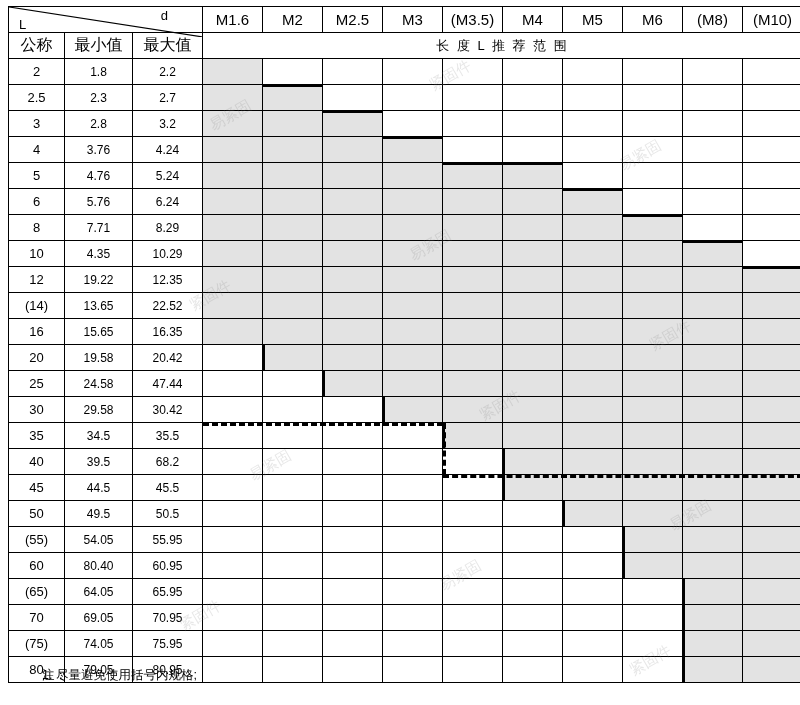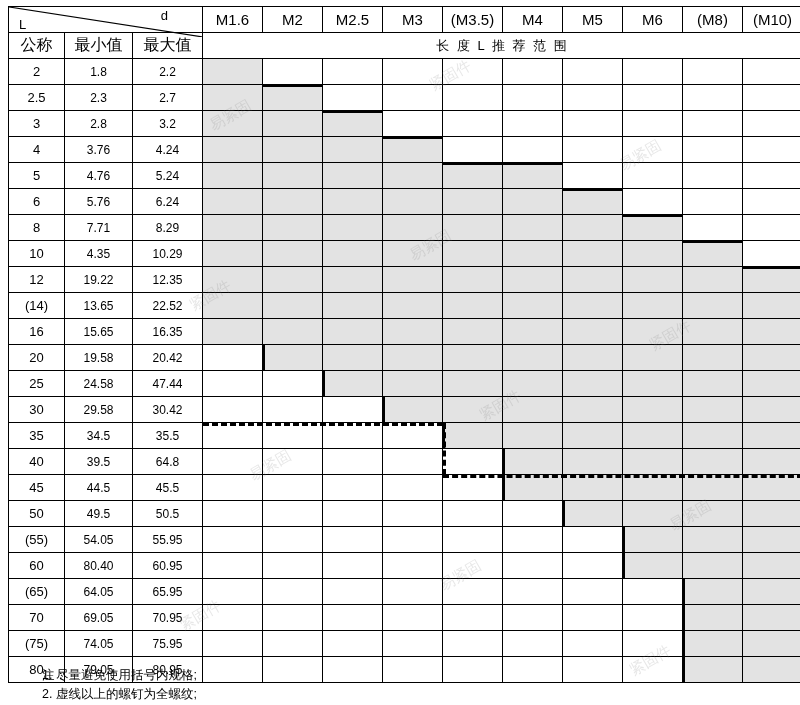--- a/index.html
+++ b/index.html
@@ -422,21 +422,21 @@
           <td class="fill bl"></td>
           <td class="fill"></td>
           <td class="fill"></td>
           <td class="fill"></td>
           <td class="fill"></td>
           <td class="fill"></td>
         </tr>
         <tr>
           <td class="nom">40</td>
           <td class="val">39.5</td>
-          <td class="val">64.8</td>
+          <td class="val">68.2</td>
           <td class=""></td>
           <td class=""></td>
           <td class=""></td>
           <td class=""></td>
           <td class=""></td>
           <td class="fill bl"></td>
           <td class="fill"></td>
           <td class="fill"></td>
           <td class="fill"></td>
           <td class="fill"></td>
@@ -570,16 +570,15 @@
 
     <div class="dash-v" id="dashv" style="left: 434.516px; top: 416.5px; height: 52px;"></div>
 
     <div class="dash" id="dash2" style="left: 434.516px; top: 468.5px; width: 360px;"></div>
   </div>
 
   <div class="notes">
     <span class="note-title">注：</span>
     <div class="note-list">
       <div class="note-item">1. 尽量避免使用括号内规格;</div>
-      <div class="note-item">2. 虚线以上的螺钉为全螺纹;</div>
     </div>
   </div>
 </div>
 
 </body></html>

